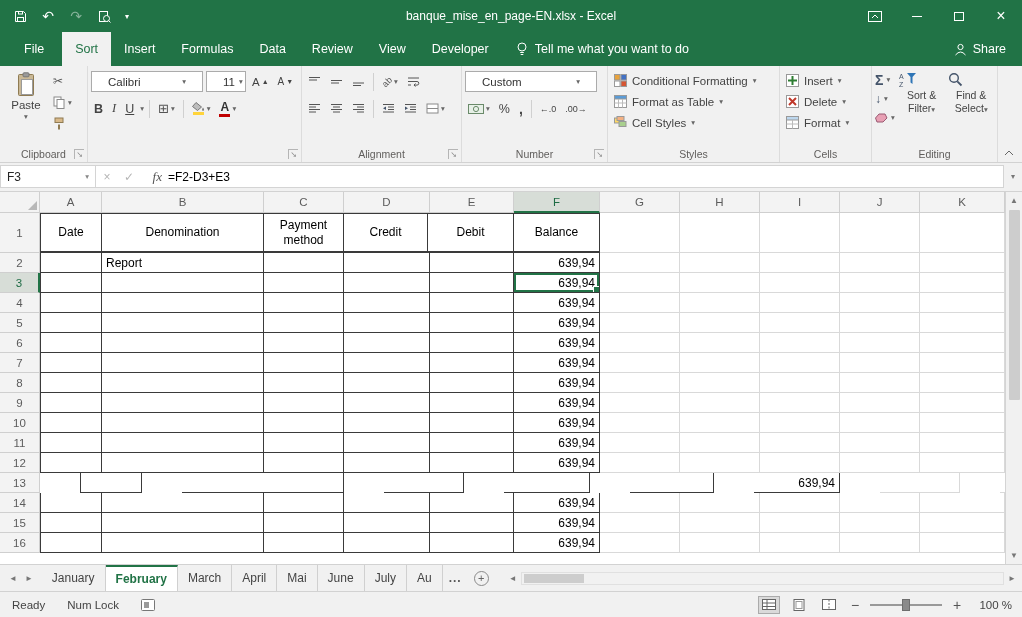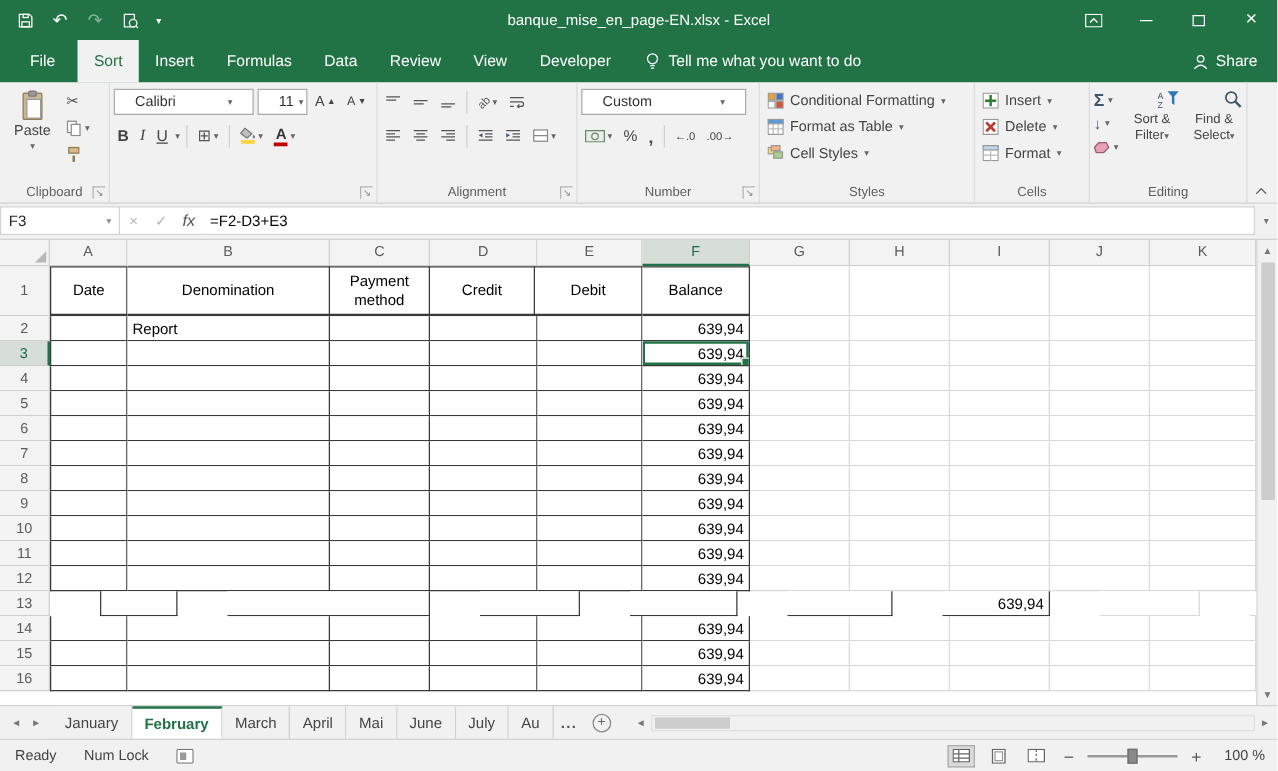--- a/index.html
+++ b/index.html
@@ -50,32 +50,32 @@
   .fontA .bar { width:11px; height:3px; margin-top:1px; }
   .bold-b { font-weight:bold; font-size:12.5px; }
   .ital-i { font-style:italic; font-family:"Liberation Serif",serif; font-size:12.5px; }
   .und-u { text-decoration:underline; font-size:12.5px; }
 
   .style-row, .cell-row { display:flex; align-items:center; gap:5px; height:21px; font-size:11.5px; color:#444; padding:0 3px; white-space:nowrap; }
 
   .edit-wrap { display:flex; gap:4px; }
   .edit-minis { display:flex; flex-direction:column; gap:2px; padding-top:1px; }
   .edit-minis .mini { height:17px; }
-  .bigbtn { width:46px; display:flex; flex-direction:column; align-items:flex-end; padding-top:2px; gap:2px; }
+  .bigbtn { width:46px; display:flex; flex-direction:column; align-items:flex-start; padding-top:2px; gap:2px; }
   .bb-label { font-size:10.5px; color:#444; text-align:center; line-height:1.25; }
   .sigma { font-size:14px; color:#44546a; font-weight:bold; }
   .collapse-ribbon { position:absolute; right:8px; bottom:6px; color:#666; }
 
   
   .formulabar { height:29px; background:#f1f1f1; display:flex; align-items:stretch; padding:2px 0 3px; flex:0 0 auto; border-bottom:1px solid #d2d2d2; }
   .namebox { width:96px; background:#fff; border:1px solid #d4d4d4; display:flex; align-items:center; padding:0 6px; font-size:12px; }
   .nb-arrow { margin-left:auto; font-size:7.5px; color:#888; }
   .fb-btns { display:flex; align-items:center; border-top:1px solid #d4d4d4; border-bottom:1px solid #d4d4d4; background:#fff; }
   .fb-btn { width:22px; text-align:center; font-size:12px; color:#b5b5b5; }
-  .fb-btn.fx { color:#555; font-family:Liberation Sans, sans-serif; font-style:italic; font-size:13px; }
+  .fb-btn.fx { color:#555; font-family:Liberation Serif, serif; font-style:italic; font-size:13px;text-align:right; }
   .fb-input { flex:1; background:#fff; border:1px solid #d4d4d4; border-left:none; display:flex; align-items:center; padding:0 6px; font-size:12px; color:#000; }
   .fb-expand { width:18px; display:flex; align-items:center; justify-content:center; font-size:8px; color:#777; }
 
   
   .grid-wrap { flex:1; display:flex; overflow:hidden; background:#fff; }
   .grid-main { flex:1; overflow:hidden; }
   .ghead { display:flex; height:21px; }
   .corner { width:40px; background:#f3f3f3; border-right:1px solid #cfcfcf; border-bottom:1px solid #cfcfcf; position:relative; flex:0 0 auto; }
   .corner-tri { position:absolute; right:2px; bottom:2px; width:0; height:0; border-left:9px solid transparent; border-bottom:9px solid #b8b8b8; }
   .col-hdr { height:21px; display:flex; align-items:center; justify-content:center; background:#f3f3f3; border-right:1px solid #cfcfcf; border-bottom:1px solid #cfcfcf; font-size:11.5px; color:#5c5c5c; flex:0 0 auto; }

